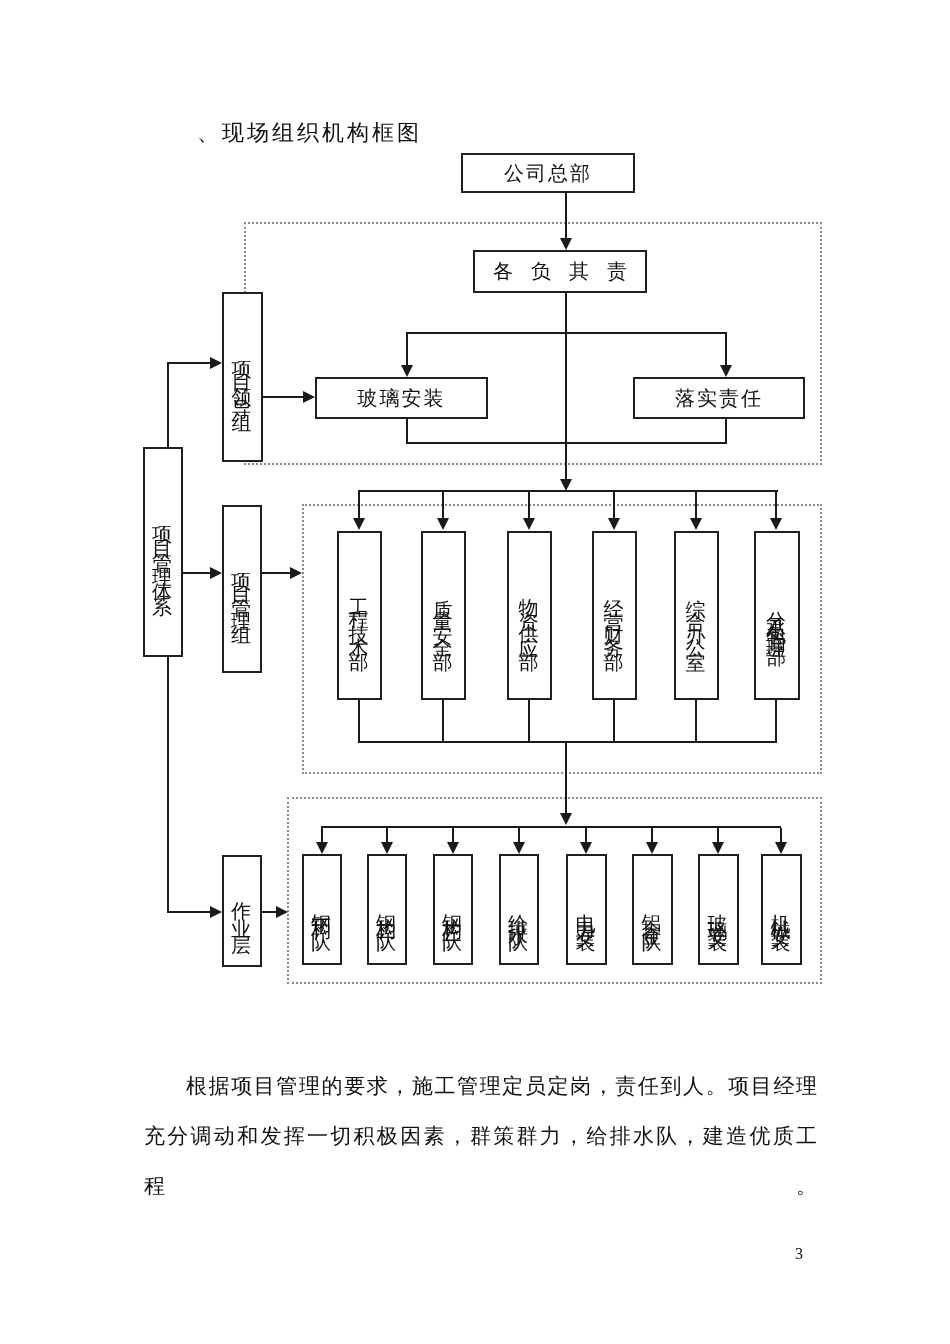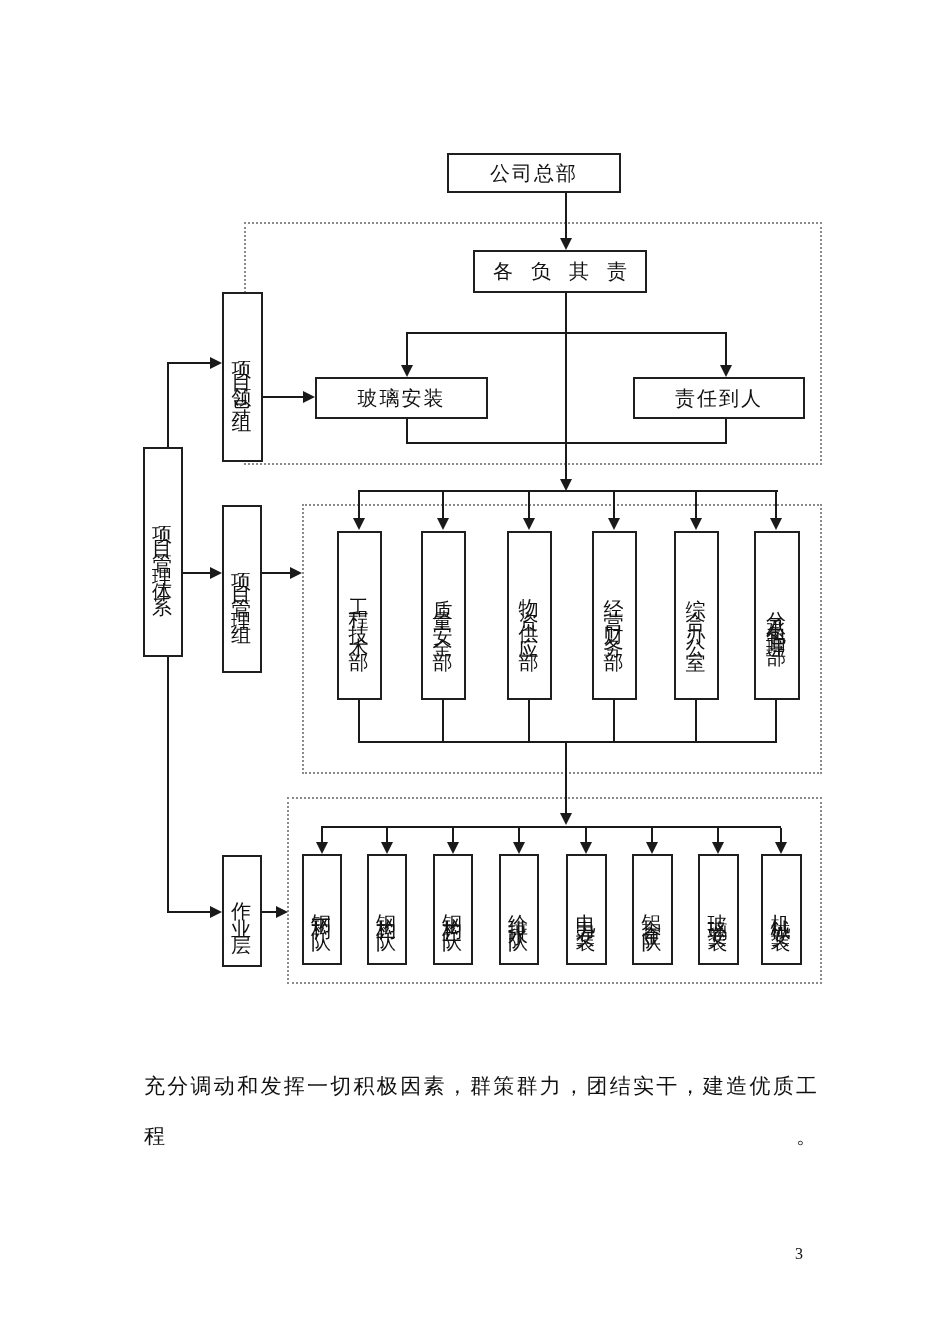--- a/index.html
+++ b/index.html
@@ -74,31 +74,32 @@
   .page-number{
     position:absolute;left:795px;top:1245px;
     font-size:16px;z-index:5;
   }
 </style>
 </head>
 <body>
 
 <div id="page">
 
+  <div class="doc-title">、现场组织机构框图</div>
 
   <div id="diagram">
 
     <div class="dashed-region" style="left:244px;top:222px;width:574px;height:239px;"></div>
     <div class="dashed-region" style="left:302px;top:504px;width:516px;height:266px;"></div>
     <div class="dashed-region" style="left:287px;top:797px;width:531px;height:183px;"></div>
 
-    <div class="node hnode" style="left:447px;top:153px;width:174px;height:40px;">公司总部</div>
+    <div class="node hnode" style="left:461px;top:153px;width:174px;height:40px;">公司总部</div>
     <div class="node hnode-wide" style="left:473px;top:250px;width:174px;height:43px;">各负其责</div>
     <div class="node hnode" style="left:315px;top:377px;width:173px;height:42px;">玻璃安装</div>
-    <div class="node hnode" style="left:633px;top:377px;width:172px;height:42px;">责任到人</div>
+    <div class="node hnode" style="left:633px;top:377px;width:172px;height:42px;">落实责任</div>
 
     <div class="node vnode ls13" style="left:222px;top:292px;width:41px;height:170px;">项目领导组</div>
     <div class="node vnode ls14" style="left:143px;top:447px;width:40px;height:210px;">项目管理体系</div>
     <div class="node vnode ls13" style="left:222px;top:505px;width:40px;height:168px;">项目管理组</div>
     <div class="node vnode ls17" style="left:222px;top:855px;width:40px;height:112px;">作业层</div>
 
     <div class="node vnode ls13" style="left:337px;top:531px;width:45px;height:169px;">工程技术部</div>
     <div class="node vnode ls13" style="left:421px;top:531px;width:45px;height:169px;">质量安全部</div>
     <div class="node vnode ls13" style="left:507px;top:531px;width:45px;height:169px;">物资供应部</div>
     <div class="node vnode ls13" style="left:592px;top:531px;width:45px;height:169px;">经营财务部</div>
@@ -174,17 +175,18 @@
       <div class="ah-down" style="left: 775px; top: 842px;"></div>
       <div class="ah-right" style="left: 210px; top: 357px;"></div>
       <div class="ah-right" style="left: 210px; top: 567px;"></div>
       <div class="ah-right" style="left: 290px; top: 567px;"></div>
       <div class="ah-right" style="left: 210px; top: 906px;"></div>
       <div class="ah-right" style="left: 276px; top: 906px;"></div>
       <div class="ah-right" style="left: 303px; top: 391px;"></div>
     </div>
 
   <div class="paragraph">
-    <div class="pline">充分调动和发挥一切积极因素，群策群力，团结实干，建造优质工程。</div>
+    <div class="pline indent">根据项目管理的要求，施工管理定员定岗，责任到人。项目经理</div>
+    <div class="pline">充分调动和发挥一切积极因素，群策群力，给排水队，建造优质工程。</div>
   </div>
 
   <div class="page-number">3</div>
 </div>
 
 </body></html>

